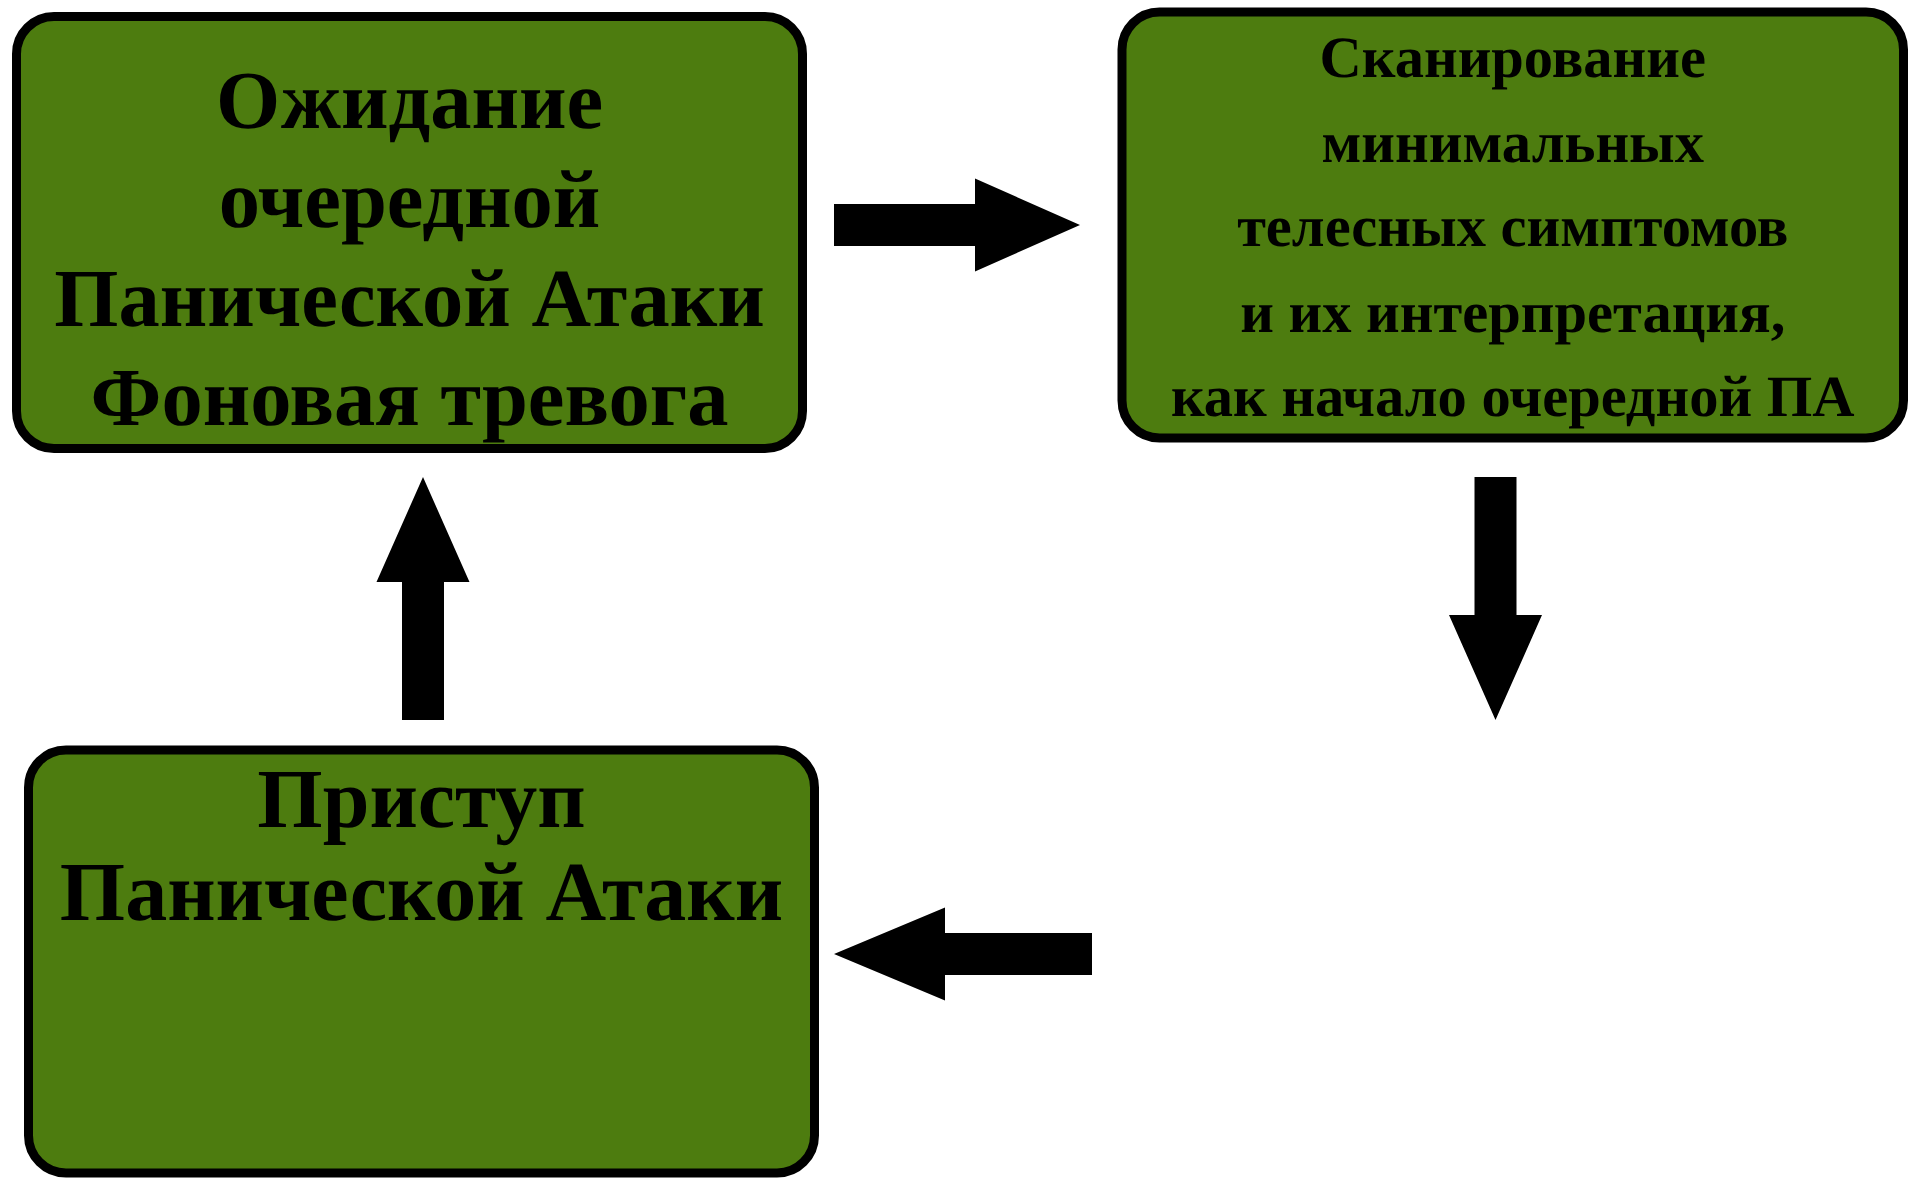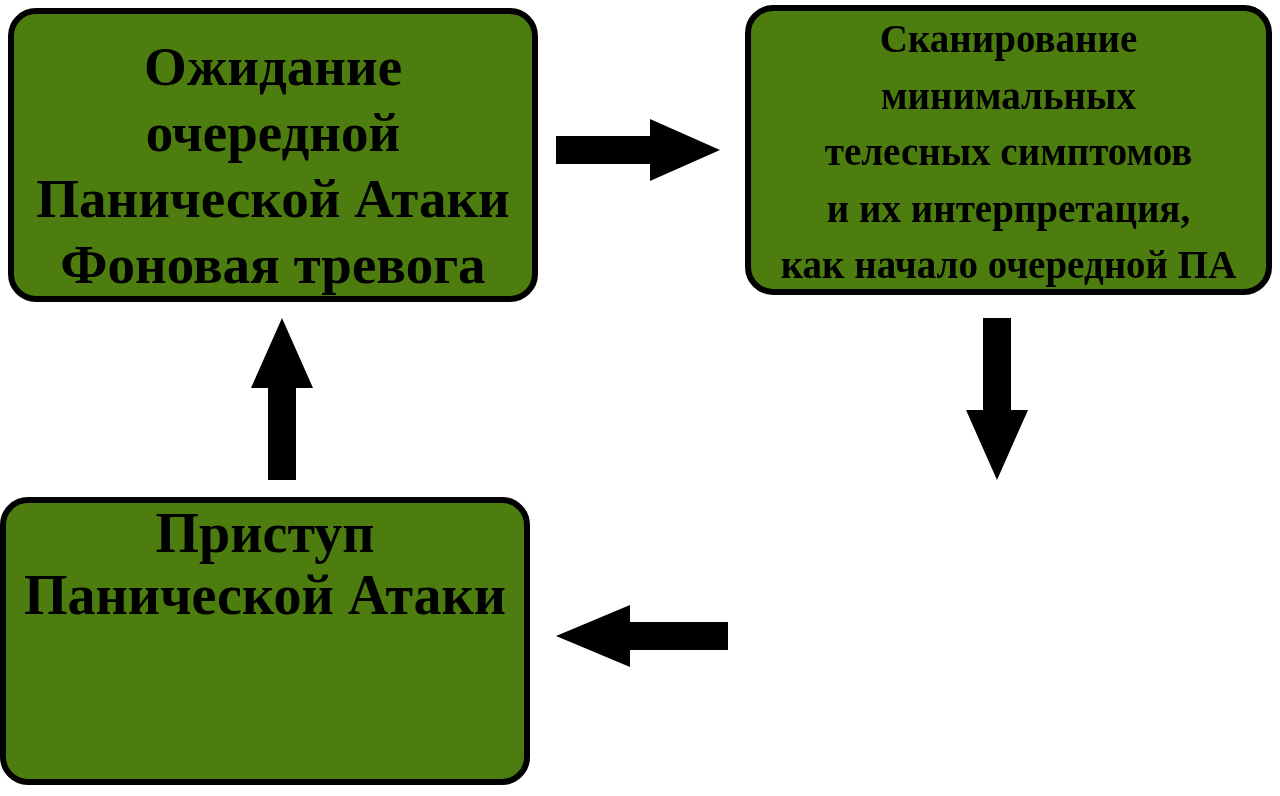--- a/index.html
+++ b/index.html
@@ -24,21 +24,21 @@
     text-align: center;
   }
   .box-text {
     white-space: pre-line;
     font-weight: bold;
     color: #000000;
   }
   .box-tl { left: 8px;   top: 8px;   width: 530px; height: 294px; }
   .box-tr { left: 745px; top: 5px;   width: 527px; height: 290px; }
   .box-br { left: 745px; top: 495px; width: 527px; height: 290px; }
-  .box-bl { left: 0;   top: 497px; width: 530px; height: 288px; }
+  .box-bl { left: 16px;   top: 497px; width: 530px; height: 288px; }
 
   .box-tl .box-text { font-size: 55px; line-height: 1.2; margin-top: 20px; }
   .box-tr .box-text { font-size: 39px; line-height: 1.45; }
   .box-br .box-text { font-size: 52px; line-height: 1.25; }
   .box-bl .box-text { font-size: 56px; line-height: 1.1; }
 
   .arrow { position: absolute; }
   .arrow svg { display: block; width: 100%; height: 100%; }
   .arrow polygon { fill: #000000; }
 

